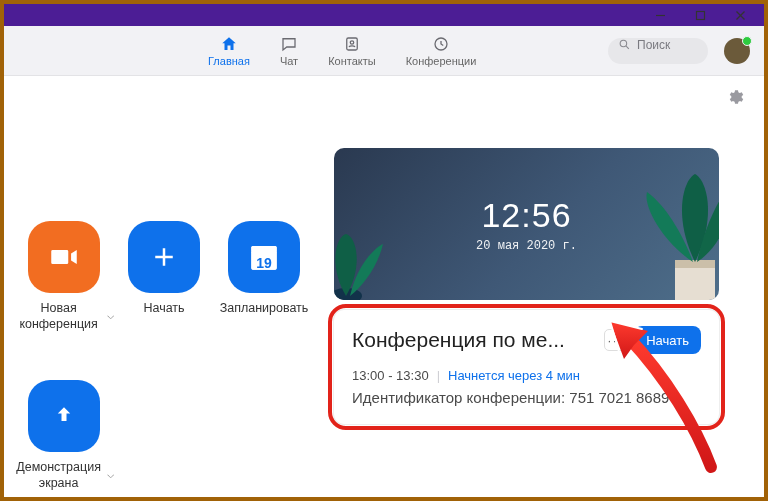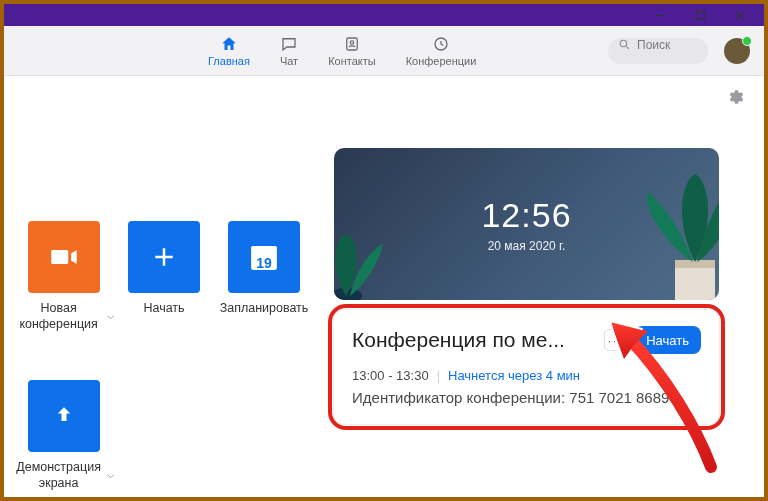--- a/index.html
+++ b/index.html
@@ -22,32 +22,32 @@
   .avatar { width: 26px; height: 26px; border-radius: 50%; background: #6b5a3a; margin-left: 16px; position: relative; }
   .avatar::after { content: ""; position: absolute; right: -2px; top: -2px; width: 8px; height: 8px; border-radius: 50%; background: #2ecc40; border: 1.5px solid #f2f2f5; }
 
   
   .body { position: absolute; top: 72px; left: 0; right: 0; bottom: 0; background: #fff; }
   .gear { position: absolute; right: 20px; top: 12px; color: #9a9aa0; }
 
   
   .actions { position: absolute; left: 10px; top: 145px; width: 300px; display: grid; grid-template-columns: 1fr 1fr 1fr; row-gap: 48px; column-gap: 0; }
   .action { display: flex; flex-direction: column; align-items: center; gap: 8px; font-size: 12.5px; color: #333; }
-  .tile { width: 72px; height: 72px; border-radius: 4px; display: flex; align-items: center; justify-content: center; }
+  .tile { width: 72px; height: 72px; border-radius: 22px; display: flex; align-items: center; justify-content: center; }
   .tile.orange { background: #F26D21; }
   .tile.blue { background: #0E71EB; }
   .tile svg { fill: #fff; }
   .action .lbl { display: flex; align-items: center; gap: 4px; text-align: center; line-height: 1.25; }
   .caret { font-size: 9px; color: #777; }
 
   
   .right { position: absolute; left: 330px; top: 72px; width: 385px; }
   .hero { height: 152px; border-radius: 10px; background: linear-gradient(135deg, #2a3950 0%, #3f5876 55%, #4e6e8a 100%); position: relative; overflow: hidden; display: flex; flex-direction: column; align-items: center; justify-content: center; color: #fff; }
   .hero .time { font-size: 34px; font-weight: 300; letter-spacing: 1px; }
-  .hero .date { font-size: 12px; margin-top: 4px; opacity: .92; }
+  .hero .date { font-size: 12px; margin-top: 4px; opacity: .92; font-family: Liberation Mono, monospace; }
   .plant { position: absolute; }
   .plant.right-p { right: -4px; bottom: -2px; }
   .plant.left-p { left: -6px; bottom: -6px; }
 
   .card-wrap { position: relative; margin-top: 10px; }
   .card-highlight { position: absolute; inset: -6px; border: 4px solid #e2231a; border-radius: 18px; pointer-events: none; }
   .card { background: #fff; border-radius: 10px; padding: 16px 18px 18px; box-shadow: 0 0 0 1px #eee; }
   .card-head { display: flex; align-items: center; gap: 8px; }
   .card-title { font-size: 21px; font-weight: 400; color: #222; flex: 1; white-space: nowrap; overflow: hidden; text-overflow: ellipsis; }
   .more { width: 22px; height: 22px; border-radius: 5px; border: 1px solid #ddd; display: flex; align-items: center; justify-content: center; color: #666; font-size: 13px; letter-spacing: 1px; }

